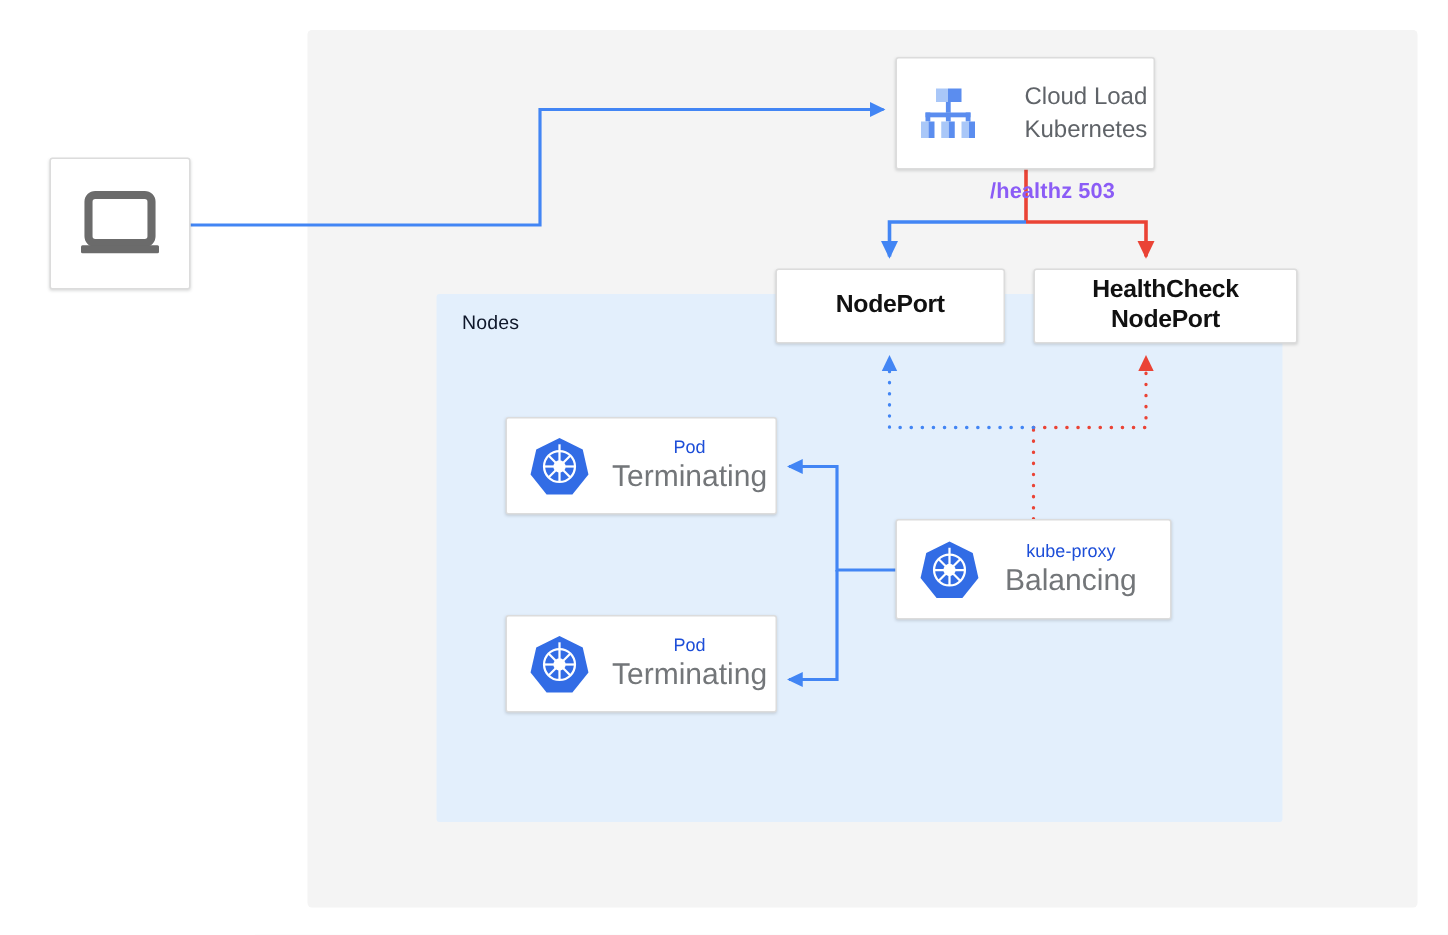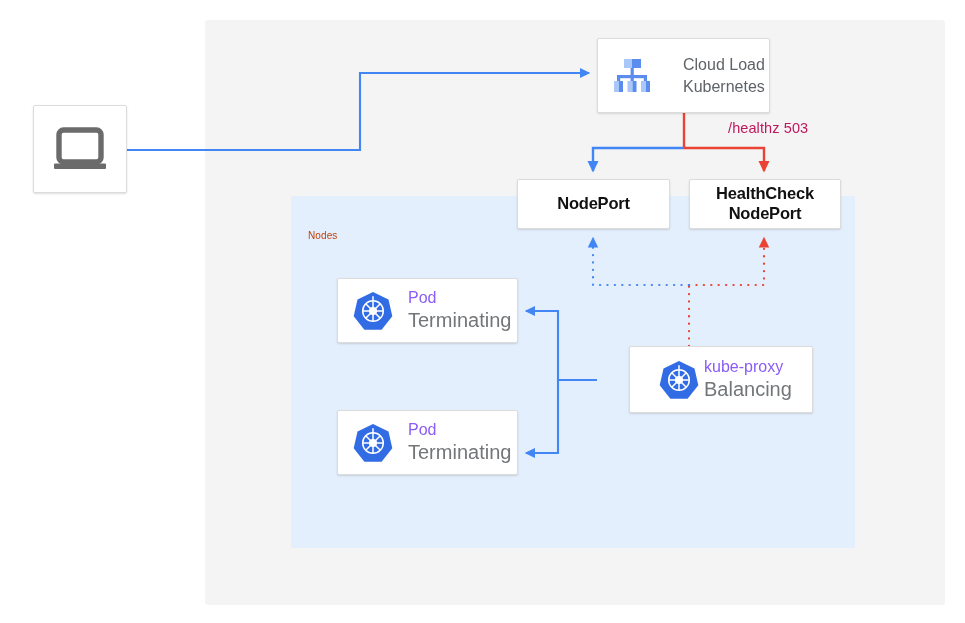--- a/index.html
+++ b/index.html
@@ -35,25 +35,24 @@
     top: 196px;
     width: 564px;
     height: 352px;
     background: #e3effc;
     border-radius: 2px;
   }
   .nodes-label {
     position: absolute;
     left: 308px;
     top: 207px;
-    font-size: 10px;
-    color: #c2410c;
+    font-size: 13px;
+    color: #0f172a;
     letter-spacing: .1px;
     white-space: nowrap;
-    margin-top: 23px;
   }
 
   
   .card {
     position: absolute;
     background: #ffffff;
     border: 1px solid #dcdcdc;
     border-radius: 2px;
     box-shadow: 0 1px 2px rgba(60,64,67,.18);
     box-sizing: border-box;
@@ -89,21 +88,21 @@
   .nodeport-card {
     left: 517px;
     top: 179px;
     width: 153px;
     height: 50px;
     justify-content: center;
   }
   .healthcheck-card {
     left: 689px;
     top: 179px;
-    width: 152px;
+    width: 176px;
     height: 50px;
     justify-content: center;
   }
   .port-text {
     font-size: 16.5px;
     font-weight: bold;
     color: #111111;
     text-align: center;
     line-height: 1.2;
     letter-spacing: -.2px;
@@ -119,55 +118,55 @@
   }
   .pod-card.pod-1 { top: 278px; }
   .pod-card.pod-2 { top: 410px; }
 
   
   .kube-card {
     left: 597px;
     top: 346px;
     width: 184px;
     height: 67px;
-    padding-left: 28px;
-    gap: 4px;
-    margin-left: 32px;
+    padding-left: 14px;
+    gap: 16px;
   }
 
   .card-title {
-    font-size: 16px;
-    color: #8b5cf6;
+    font-size: 12px;
+    color: #1d4ed8;
     line-height: 1.25;
     white-space: nowrap;
+    text-align: center;
   }
   .card-sub {
     font-size: 20px;
     color: #737679;
     line-height: 1.25;
     white-space: nowrap;
   }
   .card-textblock { display: flex; flex-direction: column; }
 
   
   #wires {
     position: absolute;
     left: 0; top: 0;
     width: 965px;
     height: 623px;
     pointer-events: none;
   }
 
   .healthz-label {
     position: absolute;
-    left: 728px;
+    left: 660px;
     top: 120px;
     font-size: 14.5px;
-    font-weight: normal;
-    color: #be185d;
+    font-weight: bold;
+    color: #8b5cf6;
     white-space: nowrap;
     letter-spacing: .1px;
   }
 </style>
 </head>
 <body>
 
 <div id="canvas">
 
   <div class="outer-panel"></div>

